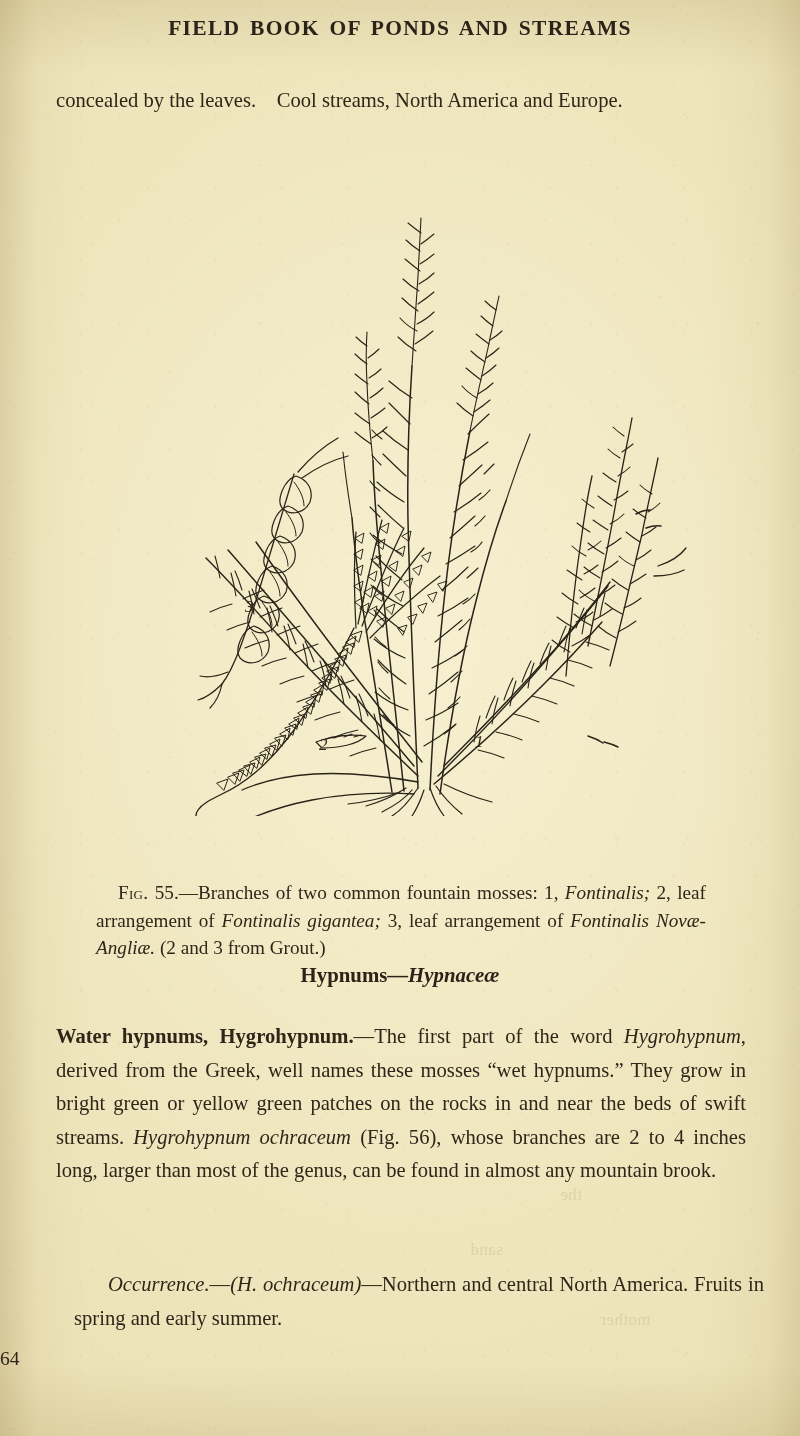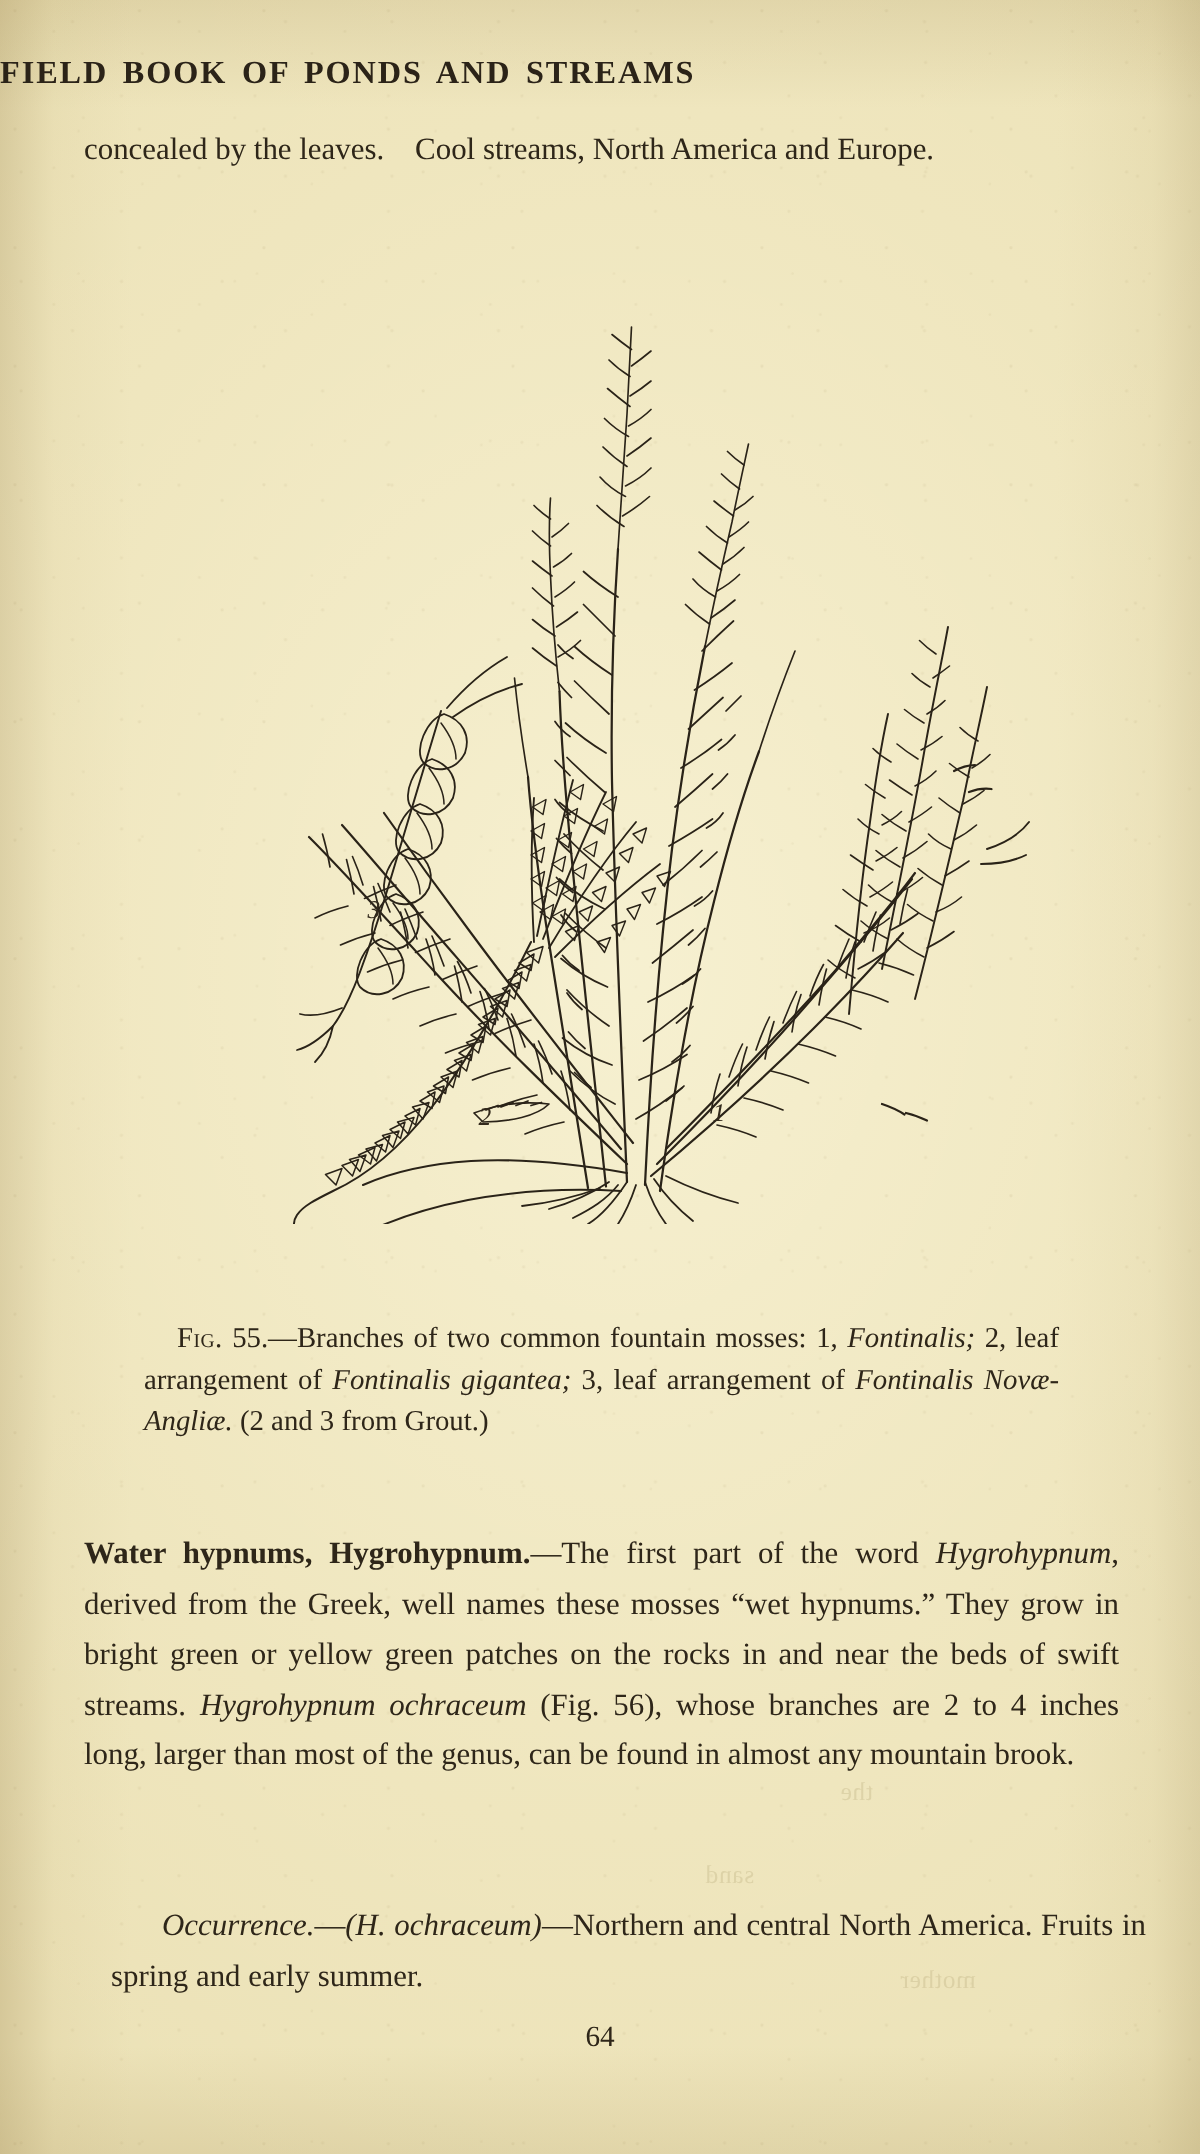--- a/index.html
+++ b/index.html
@@ -45,24 +45,24 @@
     color: #b6a878;
     opacity: 0.30;
     font-size: 17px;
     letter-spacing: 0.4px;
     white-space: nowrap;
     transform: scaleX(-1);
   }
 
   .head {
     position: absolute;
-    top: 36px;
+    top: 16px;
     left: 0;
     right: 0;
-    text-align: left;
+    text-align: center;
     font-size: 21.5px;
     font-weight: bold;
     color: #2b2318;
     letter-spacing: 1.3px;
     word-spacing: 3px;
   }
 
   .body-text {
     position: absolute;
     left: 56px;
@@ -121,21 +121,20 @@
     font-weight: bold;
   }
 
   .para2 { top: 1020px; }
   .para3 { top: 1268px; text-indent: 34px; margin-left: 18px; }
 
   .folio {
     position: absolute;
     left: 0; right: 0;
     top: 1348px;
-    text-align: center;
     font-size: 19.5px;
     color: #2e2619;
   }
 </style>
 </head>
 <body>
 
 <div class="page">
 
   <div class="grain"></div>
@@ -386,20 +385,21 @@
     <div class="fig-label" style="left:357px; top:556px;">1</div>
     <div class="fig-label" style="left:201px; top:559px;">2</div>
     <div class="fig-label" style="left:127px; top:421px;">3</div>
   </div>
 
   <div class="caption">
     <span class="sc">Fig.</span>
     <span>55.</span><span>—</span><span>Branches of two common fountain mosses: </span><span>1</span><span>, </span><span class="ital">Fontinalis;</span><span> </span><span>2</span><span>, leaf arrangement of </span><span class="ital">Fontinalis gigantea;</span><span> </span><span>3</span><span>, leaf arrangement of </span><span class="ital">Fontinalis Novæ-Angliæ.</span><span> (2 and 3 from Grout.)</span>
   </div>
 
+  <div class="section-head"><span>Hypnums</span><span>—</span><span class="ital">Hypnaceæ</span></div>
 
   <div class="body-text just para2"><span class="bld">Water hypnums, Hygrohypnum.</span><span>—</span><span>The first part of the word </span><span class="ital">Hygrohypnum</span><span>, derived from the Greek, well names these mosses “wet hypnums.” They grow in bright green or yellow green patches on the rocks in and near the beds of swift streams. </span><span class="ital">Hygrohypnum ochraceum</span><span> (Fig. 56), whose branches are 2 to 4 inches long, larger than most of the genus, can be found in almost any mountain brook.</span></div>
 
   <div class="body-text just para3"><span class="ital">Occurrence.</span><span>—</span><span class="ital">(H. ochraceum)</span><span>—</span><span>Northern and central North America. Fruits in spring and early summer.</span></div>
 
   <div class="folio">64</div>
 
 </div>
 
 </body></html>

